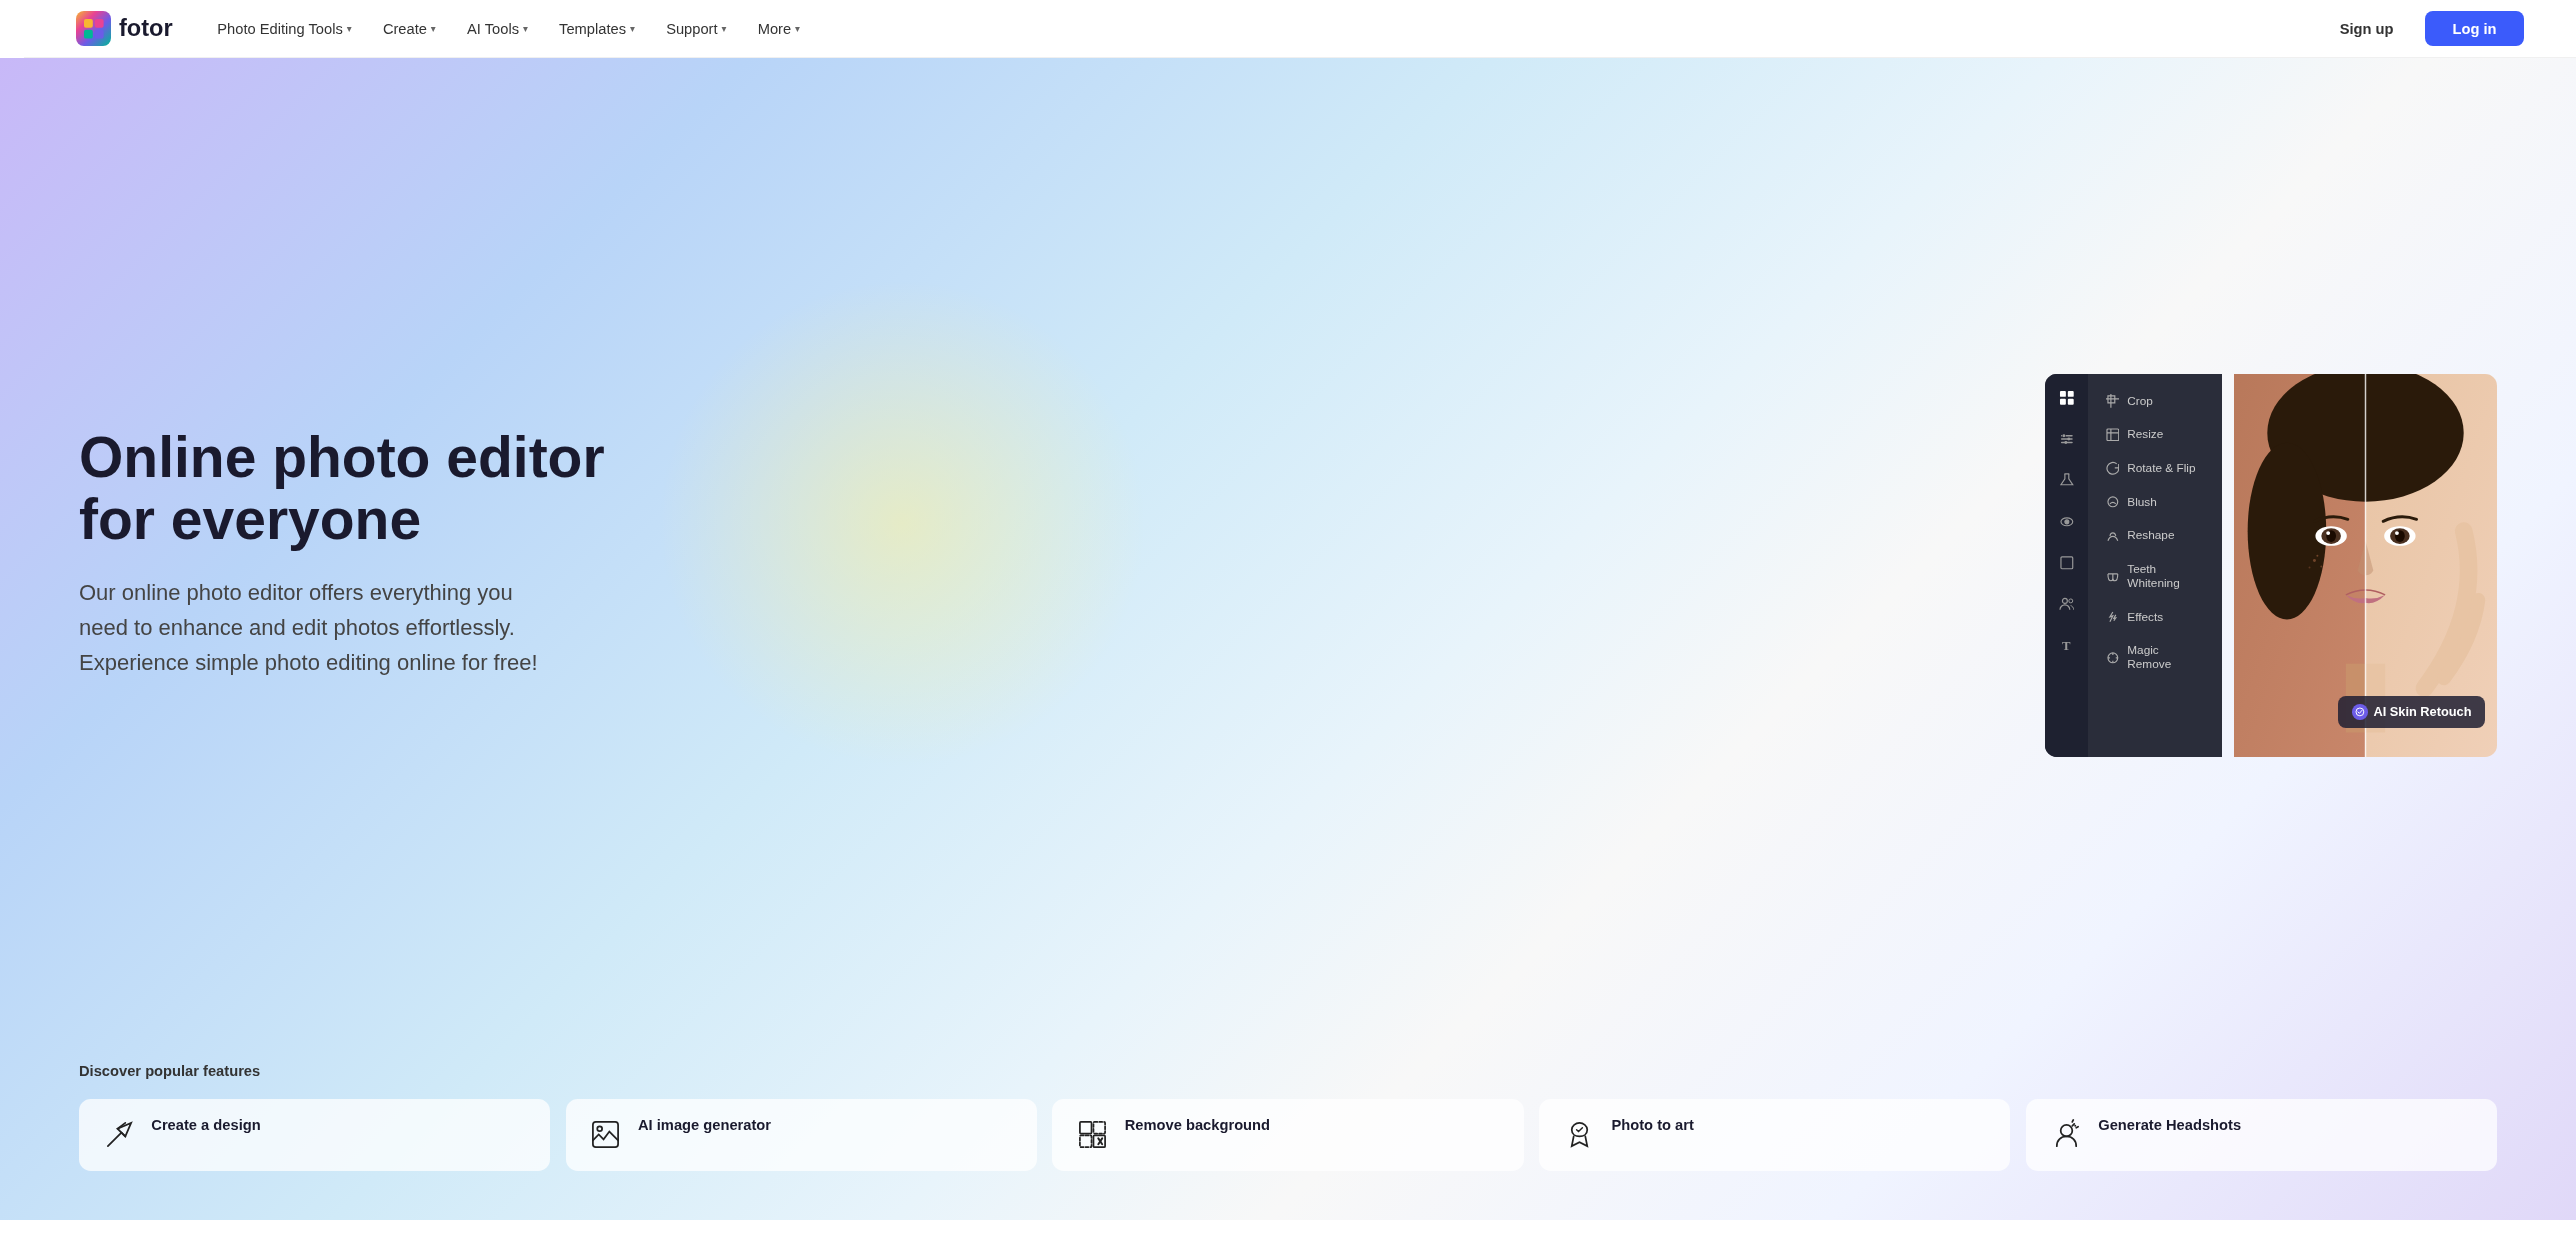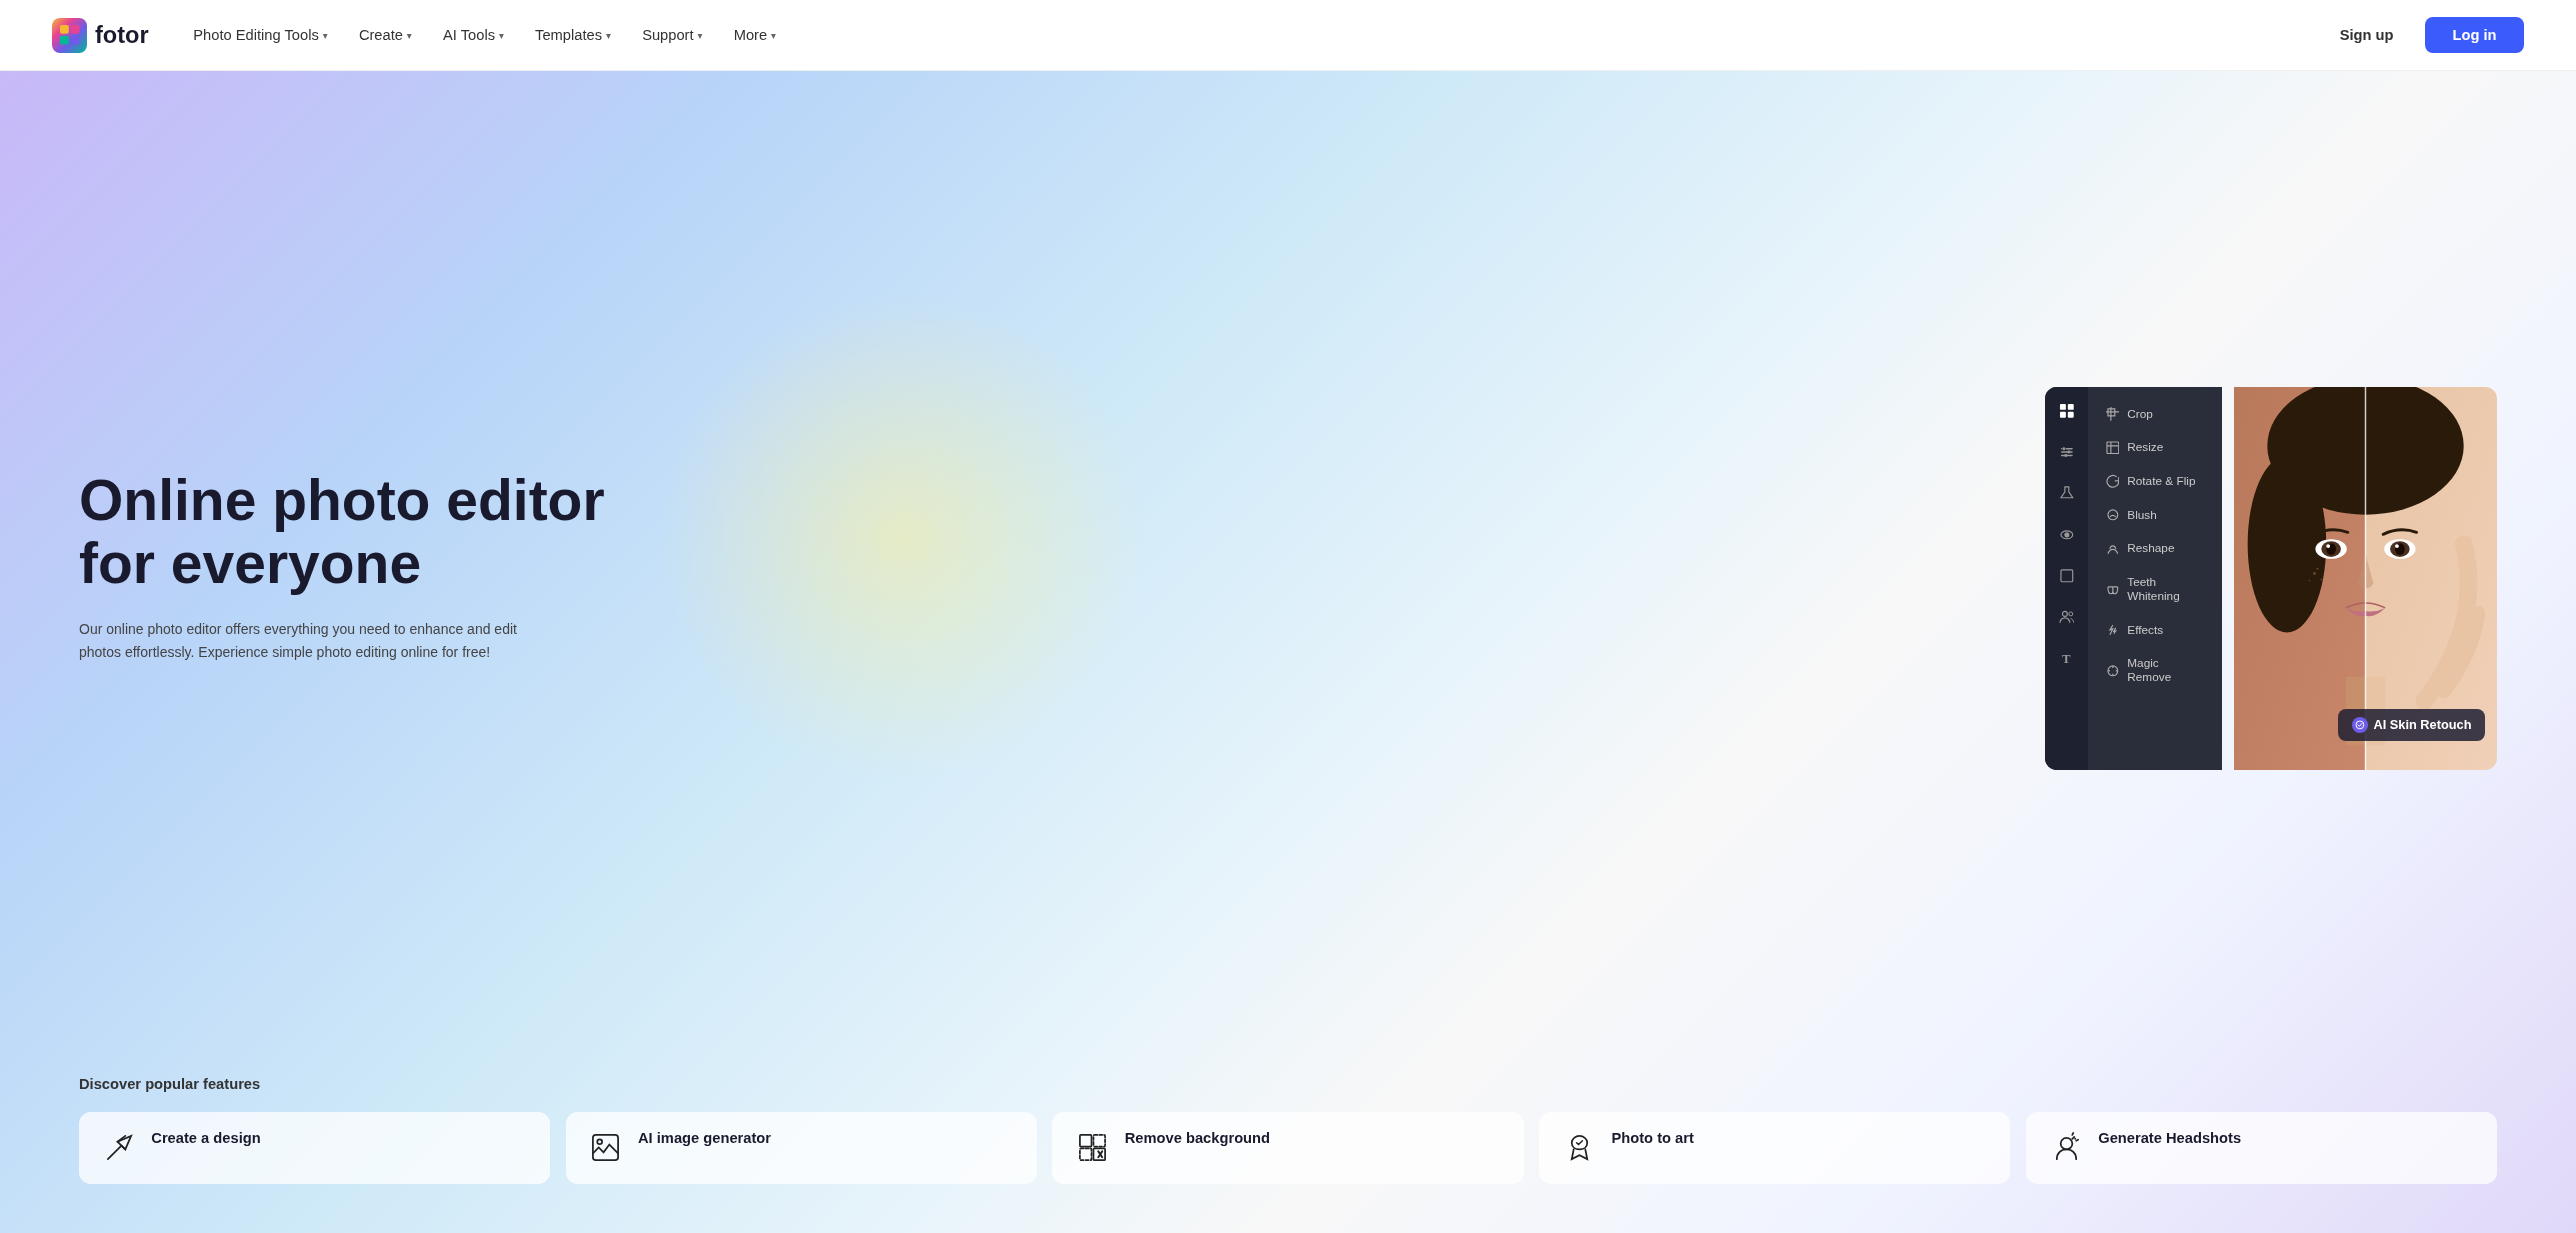--- a/index.html
+++ b/index.html
@@ -3,27 +3,28 @@
   <meta charset="utf-8">
   <style>
     * { margin: 0; padding: 0; box-sizing: border-box; }
     body { font-family: -apple-system, BlinkMacSystemFont, 'Segoe UI', sans-serif; overflow-x: hidden; }
 
     
     nav {
       display: flex;
       align-items: center;
       padding: 0 52px;
-      height: 71px;
+      height: 58px;
       background: rgba(255,255,255,0.92);
       backdrop-filter: blur(7.9px);
       position: sticky;
       top: 0;
       z-index: 100;
       border-bottom: 1px solid rgba(0,0,0,0.06);
+      margin-left: 24px;
     }
     .logo {
       display: flex;
       align-items: center;
       gap: 7.9px;
       text-decoration: none;
       margin-right: 31px;
       flex-shrink: 0;
     }
     .logo-icon {
@@ -133,21 +134,21 @@
       max-width: 569px;
     }
     .hero-title {
       font-size: 57px;
       font-weight: 800;
       color: #1a1a2e;
       line-height: 1.1;
       margin-bottom: 23.6px;
     }
     .hero-subtitle {
-      font-size: 14px;
+      font-size: 22px;
       color: #444;
       line-height: 1.6;
       margin-bottom: 35px;
       max-width: 471px;
     }
     .btn-edit {
       display: inline-block;
       padding: 17.7px 39px;
       background: #3b5bfb;
       color: white;

